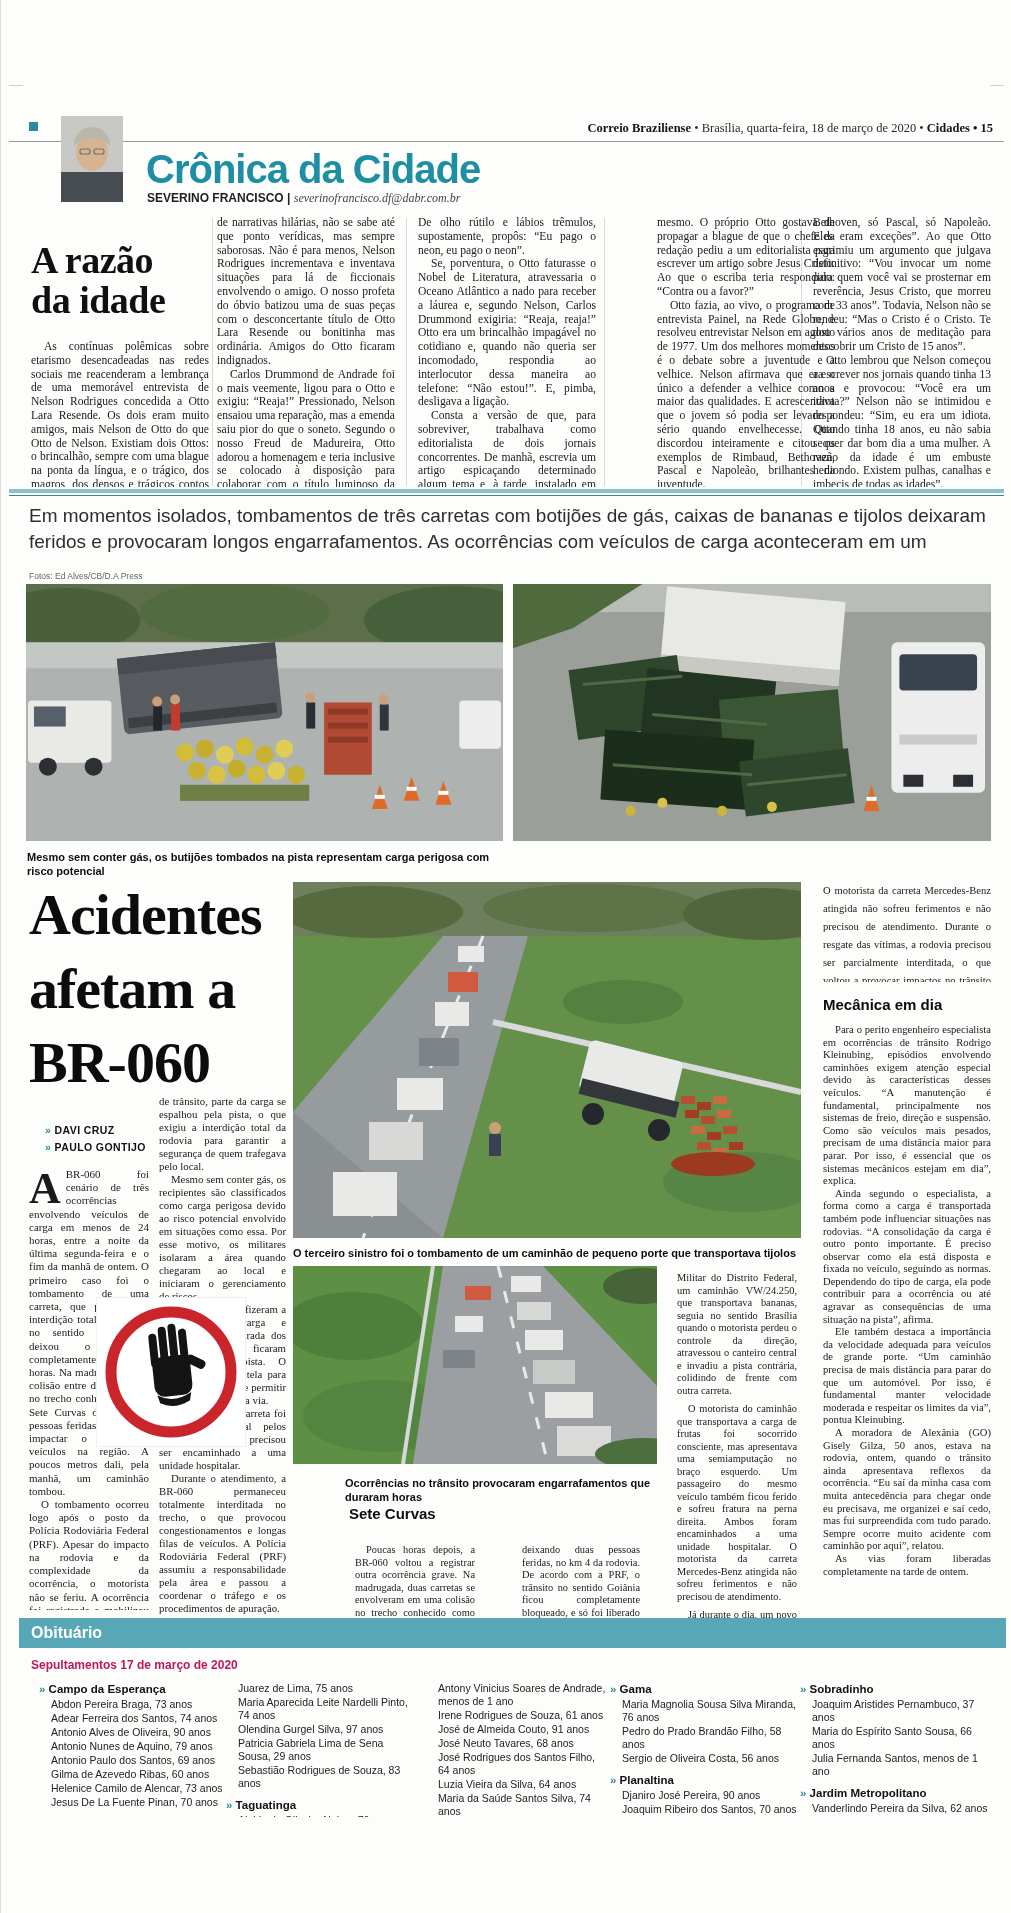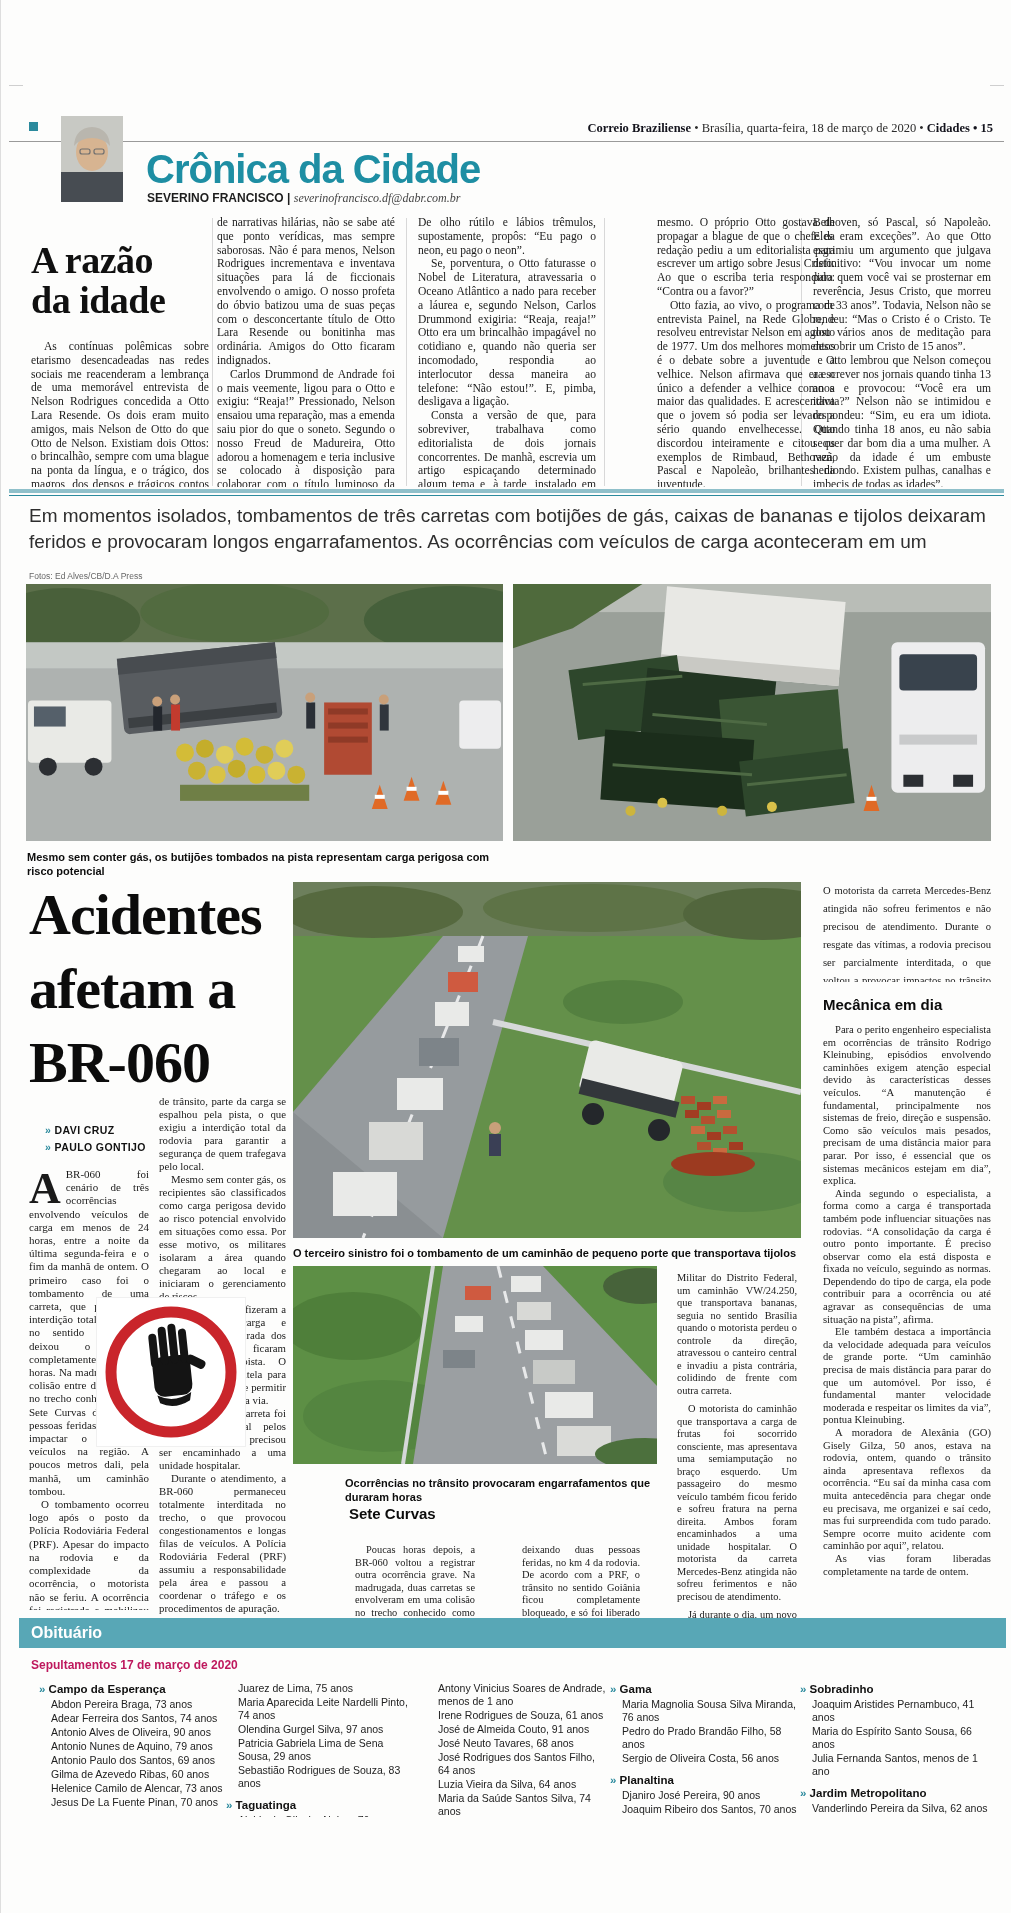--- a/index.html
+++ b/index.html
@@ -387,21 +387,21 @@
       <p class="head">Gama</p>
       <p>Maria Magnolia Sousa Silva Miranda, 76 anos</p>
       <p>Pedro do Prado Brandão Filho, 58 anos</p>
       <p>Sergio de Oliveira Costa, 56 anos</p>
       <p class="head">Planaltina</p>
       <p>Djaniro José Pereira, 90 anos</p>
       <p>Joaquim Ribeiro dos Santos, 70 anos</p>
     </div>
   <div class="abs obit" style="left:799px;top:1682px;width:185px;height:135px;">
       <p class="head">Sobradinho</p>
-      <p>Joaquim Aristides Pernambuco, 41 anos</p>
+      <p>Joaquim Aristides Pernambuco, 37 anos</p>
       <p>Maria do Espírito Santo Sousa, 66 anos</p>
       <p>Julia Fernanda Santos, menos de 1 ano</p>
       <p class="head">Jardim Metropolitano</p>
       <p>Vanderlindo Pereira da Silva, 62 anos</p>
       <p>Arnaldo Roberto Ribeiro, 56 anos (cremação)</p>
     </div>
 
 </div>
 
 </body></html>

